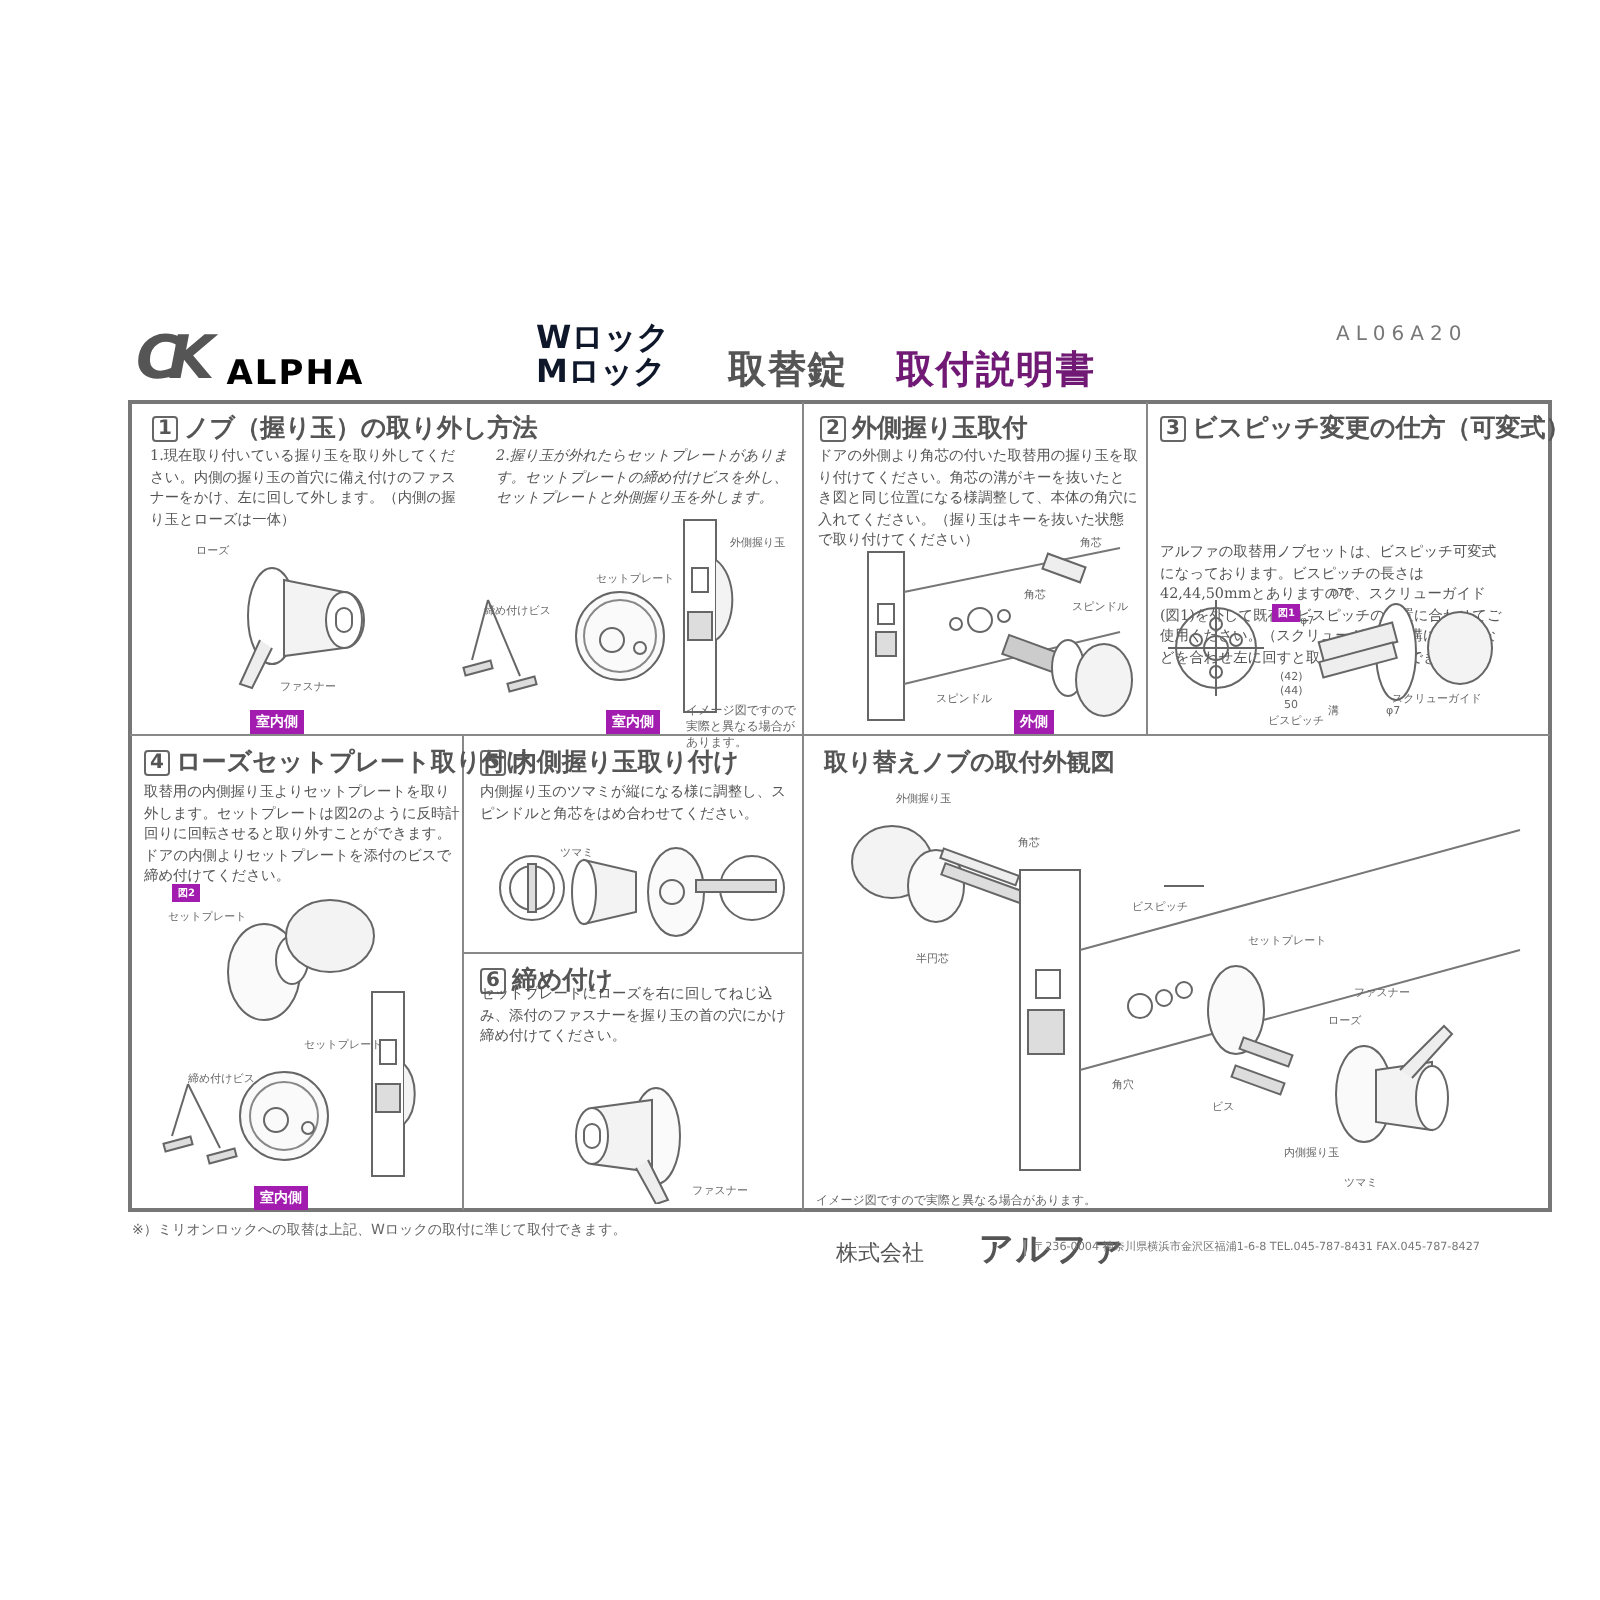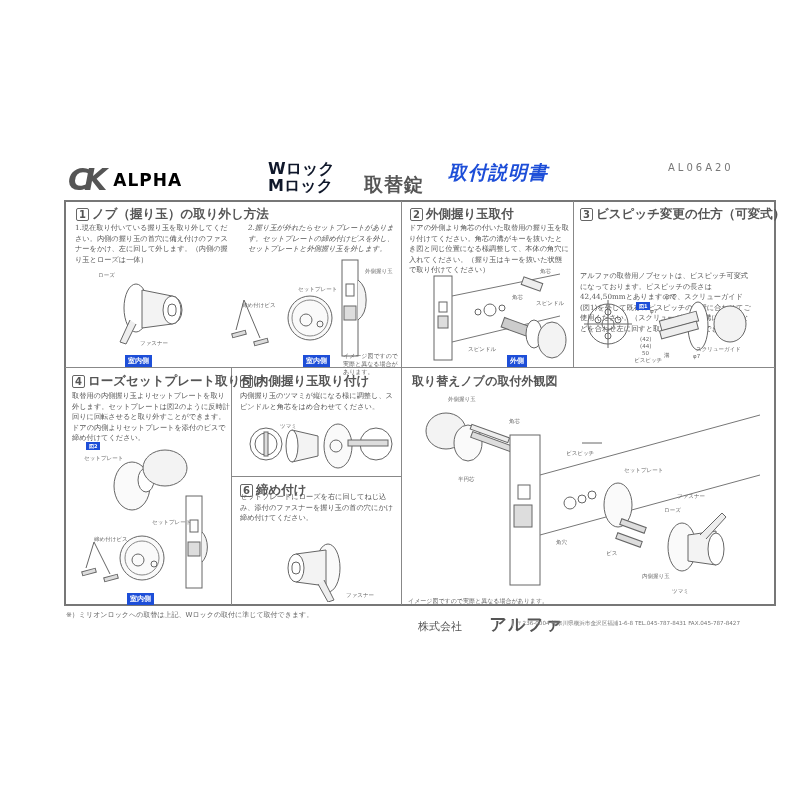--- a/index.html
+++ b/index.html
@@ -1,35 +1,35 @@
 <!DOCTYPE html>
 <html><head>
 <meta charset="utf-8">
 <style>
   html, body { margin:0; padding:0; }
   body { width:800px; height:800px; background:#ffffff; position:relative; overflow:hidden;
          font-family:"DejaVu Sans","Liberation Sans",sans-serif; color:#555; }
   .abs { position:absolute; }
-  .logo { left:68px; top:162px; display:flex; align-items:center; gap:6px; color:#555; }
+  .logo { left:68px; top:162px; display:flex; align-items:flex-end; gap:6px; color:#555; }
   .logo .mark { font-size:30px; font-weight:bold; letter-spacing:-6px; font-style:italic; color:#555; }
   .logo .word { font-size:17px; font-weight:bold; letter-spacing:1px; color:#000000; margin-left:6px; }
   .lockname { left:268px; top:160px; font-size:16px; font-weight:bold; line-height:17px; color:#0f172a; }
   .title1 { left:364px; top:172px; font-size:19px; font-weight:bold; color:#555; letter-spacing:1px; }
-  .title2 { left:448px; top:160px; font-size:19px; font-weight:bold; color:#1d4ed8; letter-spacing:1px;font-style:italic; }
+  .title2 { left:448px; top:172px; font-size:19px; font-weight:bold; color:#701a75; letter-spacing:1px; }
   .doccode { left:668px; top:162px; font-size:10px; letter-spacing:3px; color:#777; }
 
   .frame { left:64px; top:200px; width:712px; height:406px; border:2px solid #777; box-sizing:border-box; }
   .vline { position:absolute; background:#888; width:1px; }
   .hline { position:absolute; background:#888; height:1px; }
 
   .sec-title { position:absolute; font-weight:bold; color:#555; font-size:12.5px; white-space:nowrap; display:flex; align-items:center; gap:3px; }
   .num { display:inline-block; border:1.5px solid #666; border-radius:2px; font-size:10px; line-height:11px; width:11px; text-align:center; color:#555; }
   .body { position:absolute; font-family:"DejaVu Serif","Liberation Serif",serif; font-size:7.2px; line-height:10.6px; color:#555; }
   .label { position:absolute; font-size:5.5px; color:#666; white-space:nowrap; }
-  .badge { position:absolute; background:#1d4ed8; color:#fff; font-size:7px; font-weight:bold; padding:1px 3px; }
+  .badge { position:absolute; background:#a21caf; color:#fff; font-size:7px; font-weight:bold; padding:1px 3px; }
   .note { position:absolute; font-size:6px; color:#666; line-height:8px; }
   svg { position:absolute; }
   .footnote { left:66px; top:610px; font-size:7px; color:#666; }
   .company { left:418px; top:613px; font-size:11px; color:#555; }
   .company b { font-size:17px; font-weight:bold; letter-spacing:1px;margin-left:24px; }
   .addr { left:512px; top:620px; font-size:5.6px; color:#777; border-left:1px solid #888; padding-left:4px; white-space:nowrap; }
 </style>
 </head>
 <body>
 

